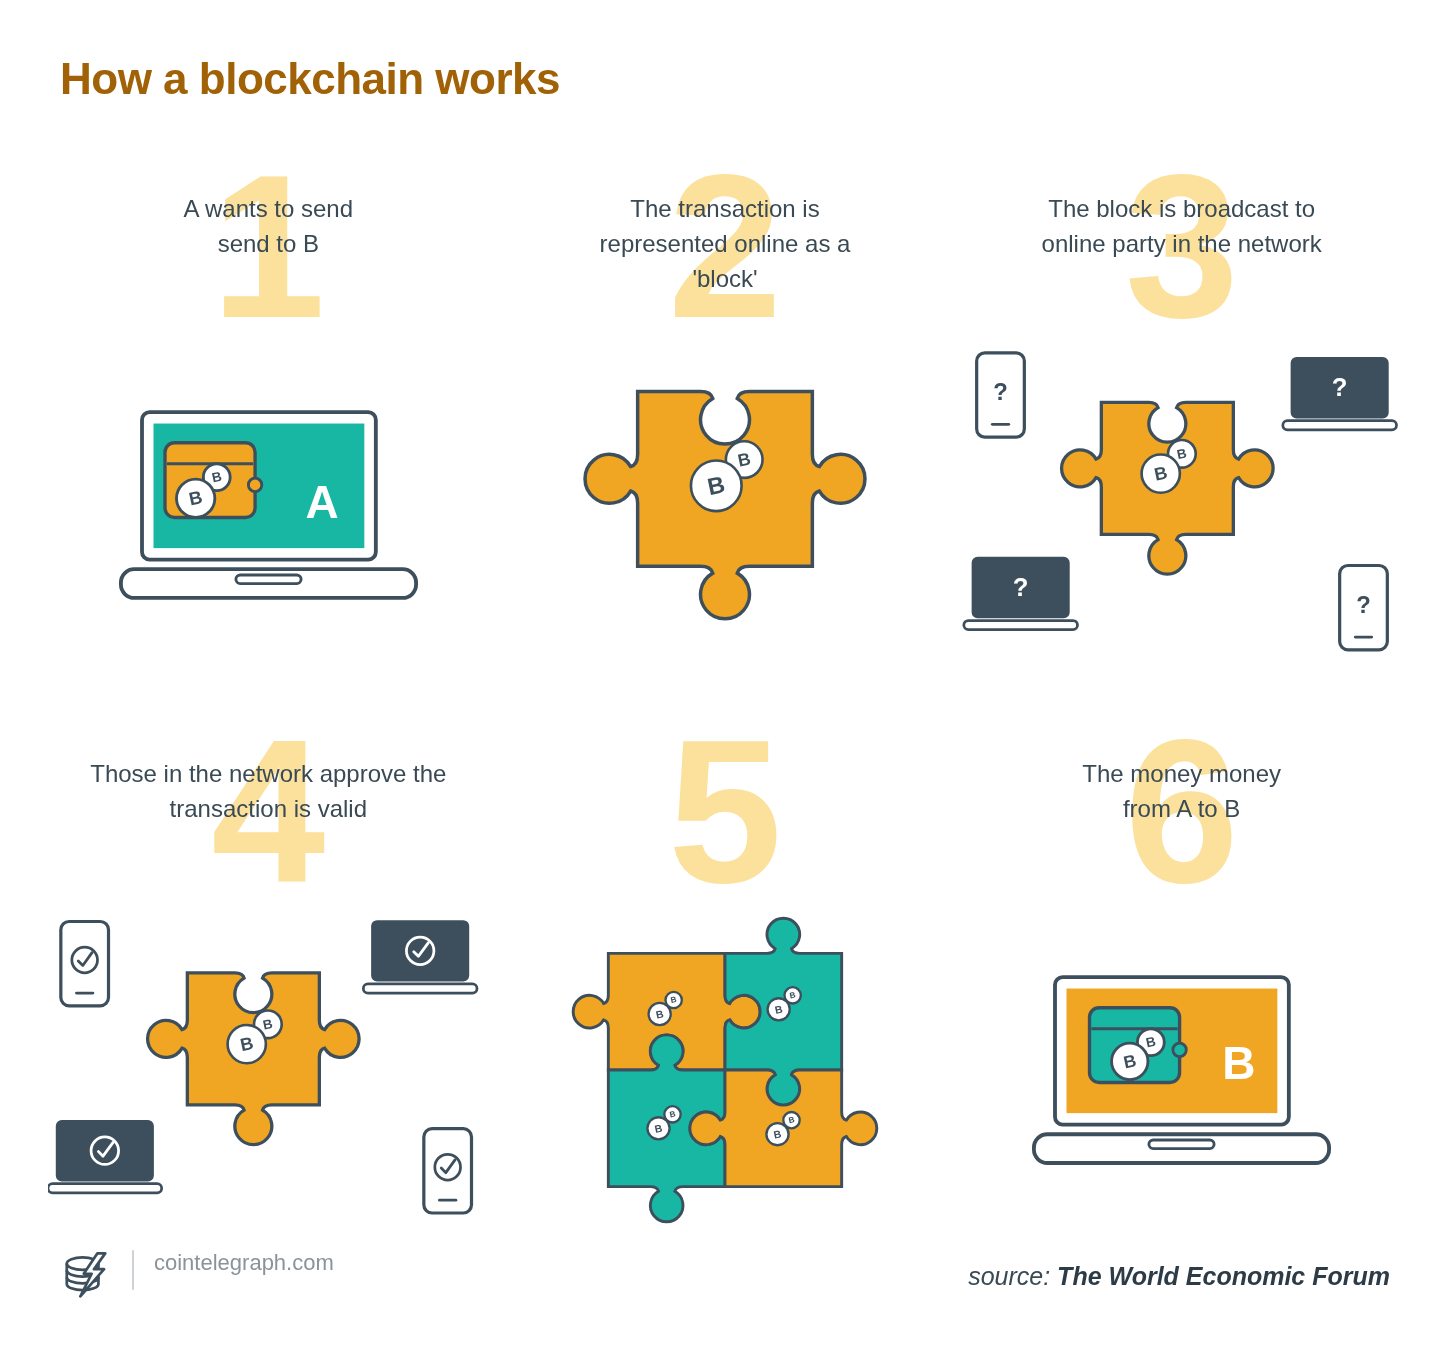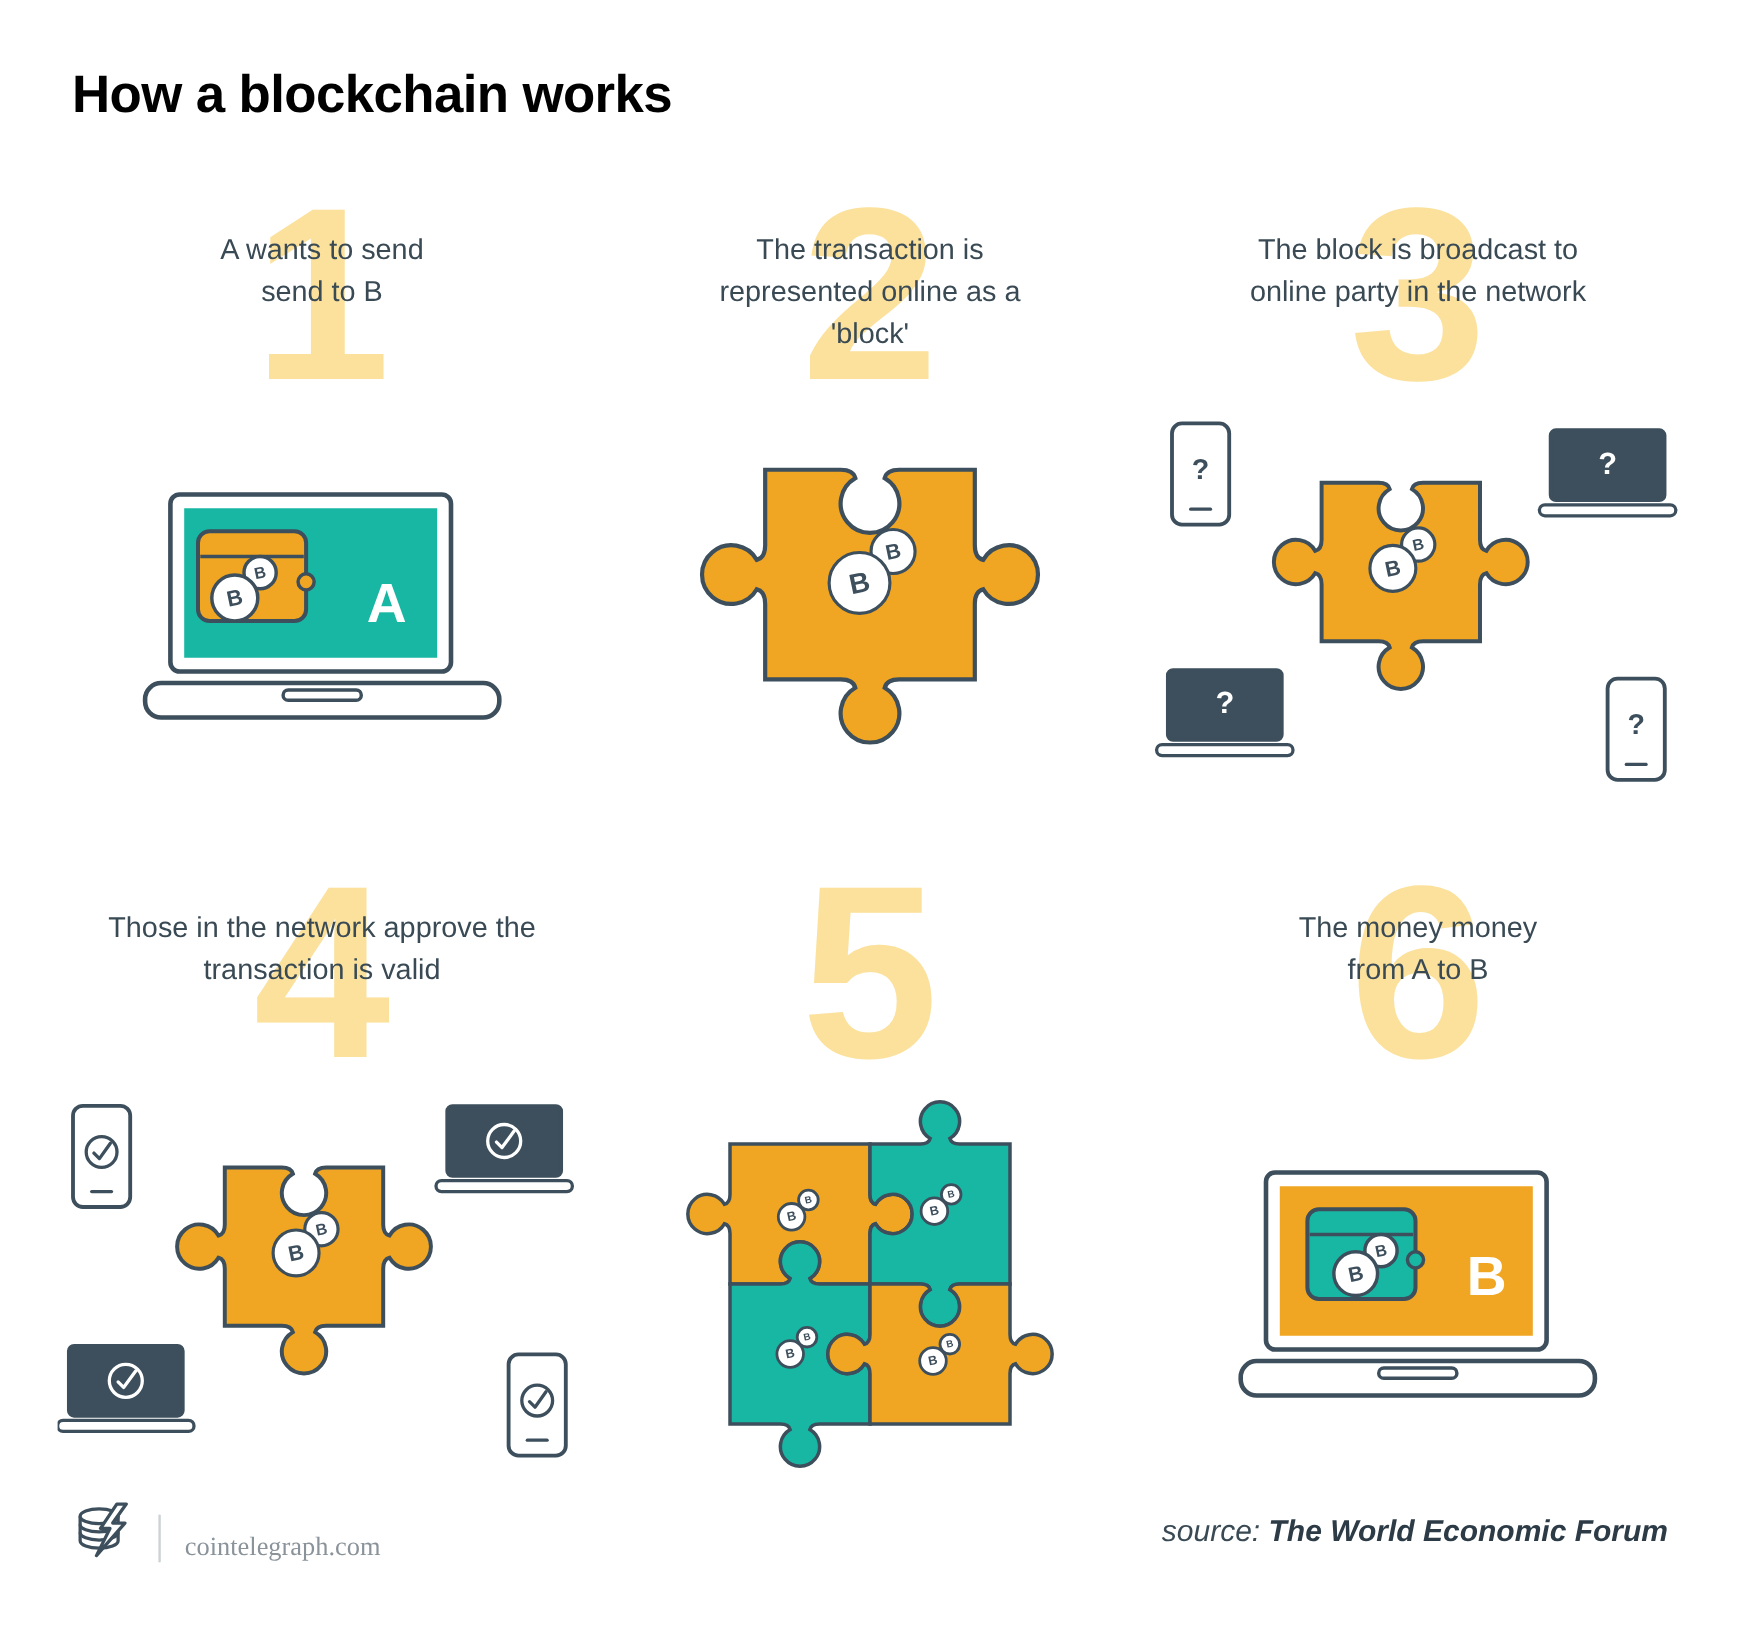--- a/index.html
+++ b/index.html
@@ -5,21 +5,21 @@
   * { box-sizing: border-box; margin: 0; padding: 0; }
   html, body {
     width: 1450px; height: 1361px;
     background: #ffffff;
     font-family: "Liberation Sans", sans-serif;
     position: relative;
     overflow: hidden;
   }
   .title {
     position: absolute; left: 60px; top: 54px;
-    font-size: 44px; font-weight: 700; color: #000000;
+    font-size: 44px; font-weight: 700; color: #a16207;
     letter-spacing: -0.5px;
   }
   .grid {
     position: absolute; left: 40px; top: 150px; width: 1370px;
     display: grid; grid-template-columns: repeat(3, 1fr); row-gap: 55px;
   }
   .step { display: flex; flex-direction: column; align-items: center; }
   .step-header { position: relative; width: 100%; height: 200px; }
   .big-number {
     position: absolute; top: -4px; left: 0; right: 0;
@@ -34,21 +34,21 @@
   }
   .illo {
     width: 100%; height: 310px;
     display: flex; align-items: center; justify-content: center;
   }
   svg text { font-family: "Liberation Sans", sans-serif; }
   .footer {
     position: absolute; left: 60px; right: 60px; top: 1250px;
     display: flex; align-items: center; justify-content: space-between;
   }
-  .footer-left { display: flex; align-items: flex-end; font-family: Liberation Serif, serif; }
+  .footer-left { display: flex; align-items: flex-start; }
   .footer-divider {
     width: 2px; height: 40px; background: #ccd2d6;
     margin: 0 20px; border-radius: 1px;
   }
   .footer-site { font-size: 22px; color: #8A939A; }
   .footer-source { font-size: 25px; font-style: italic; color: #3A4A54; }
   .footer-source b { color: #2C3B46; font-weight: 700; margin-top: 16px; }
 </style>
 </head>
 <body>

